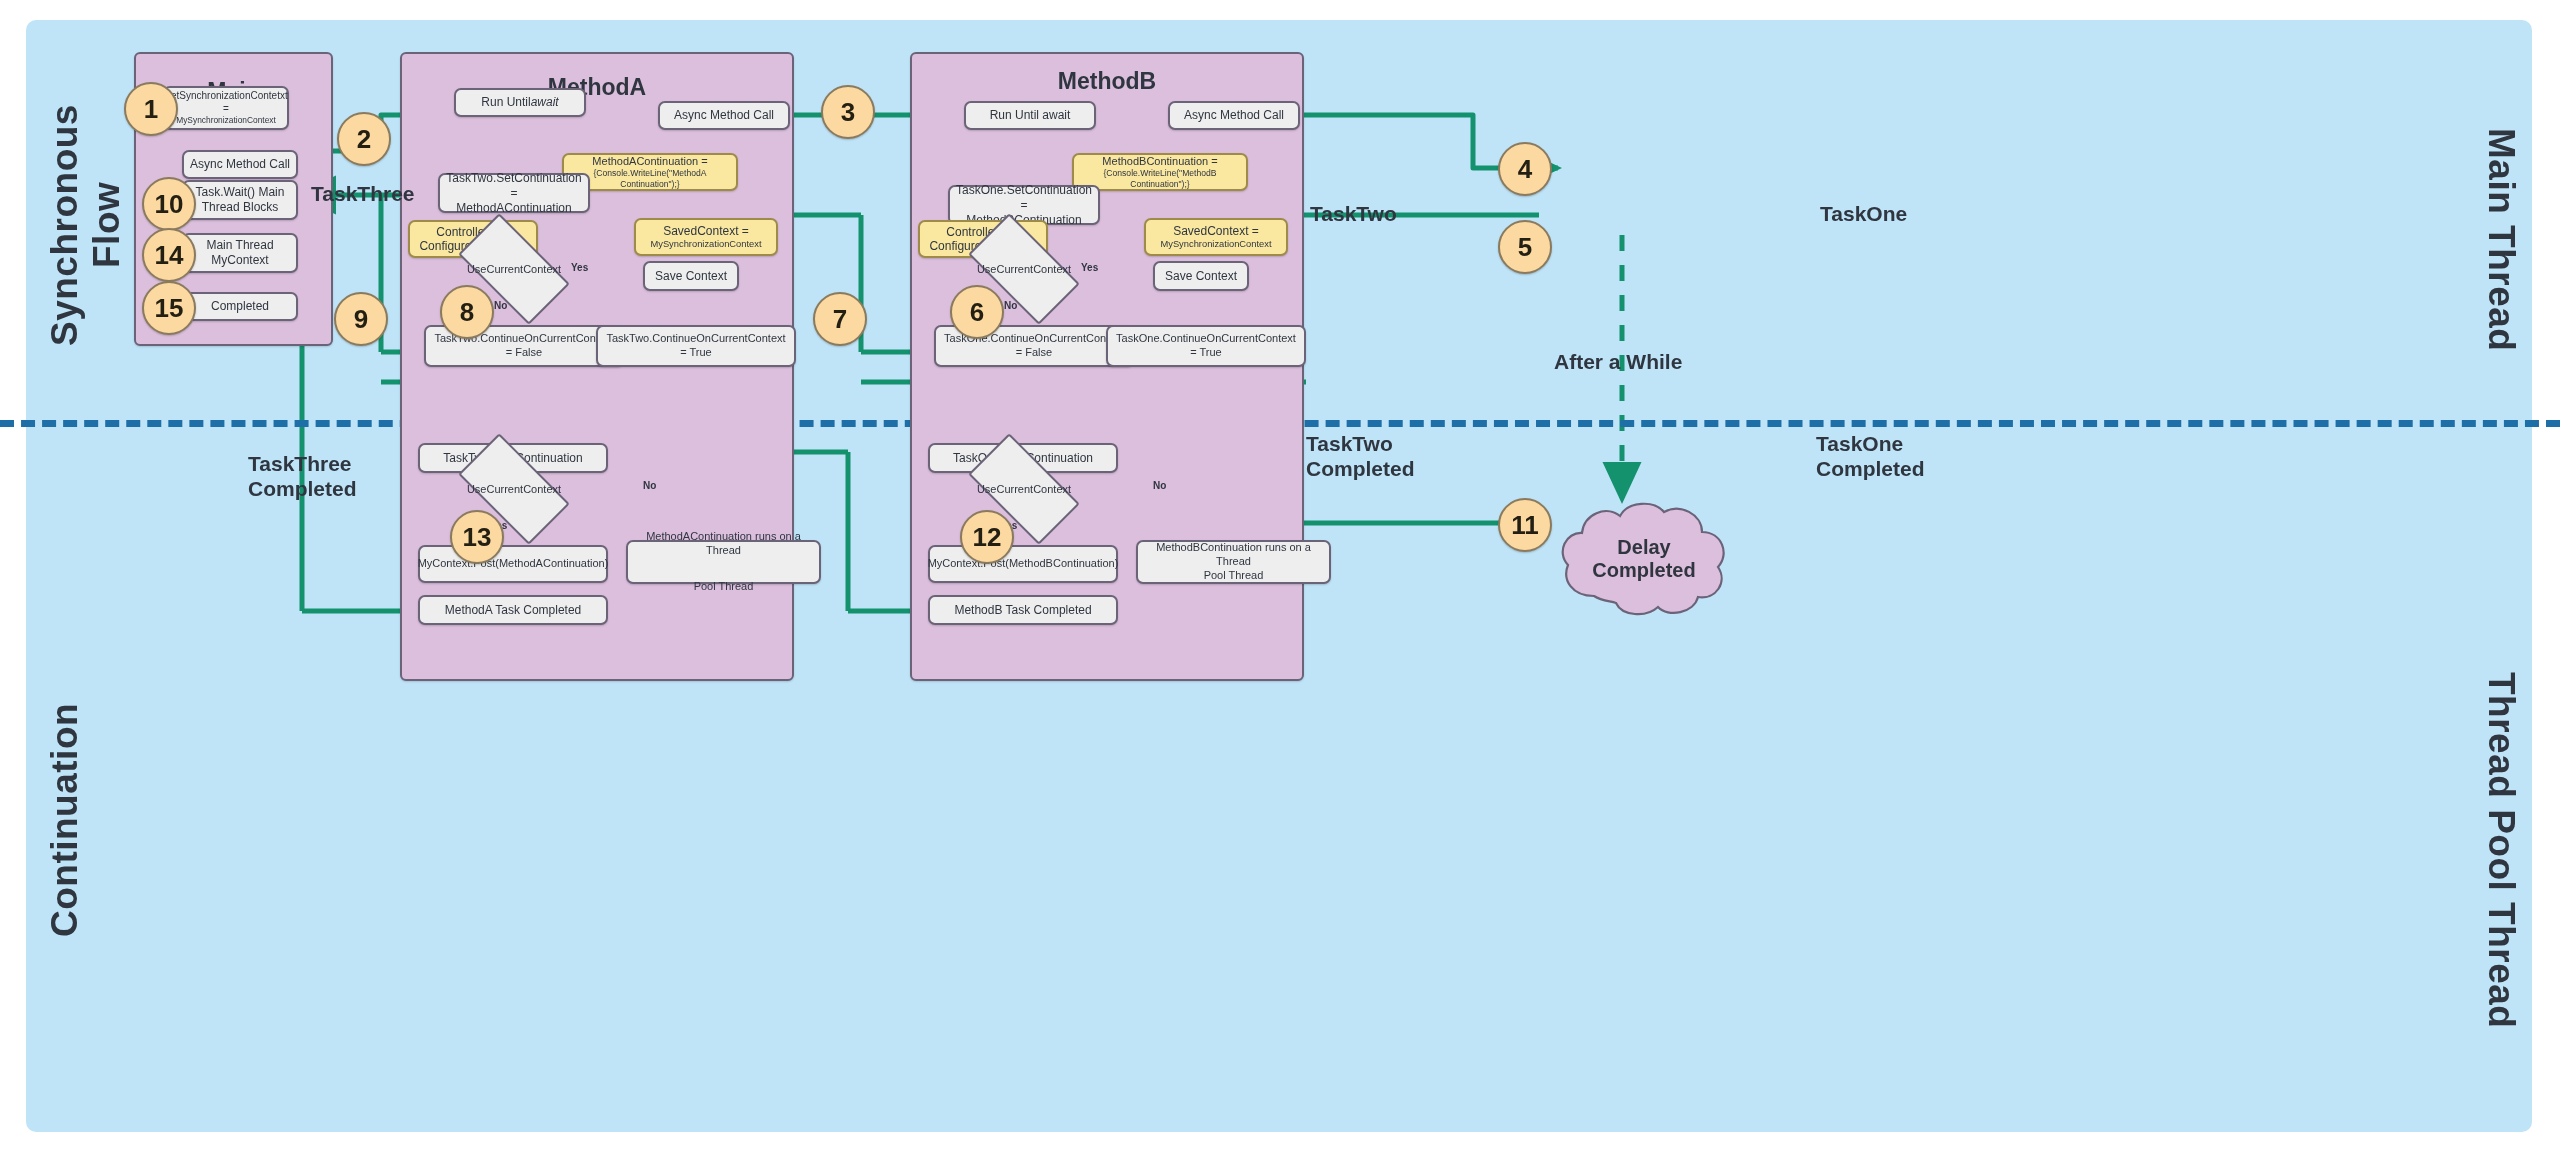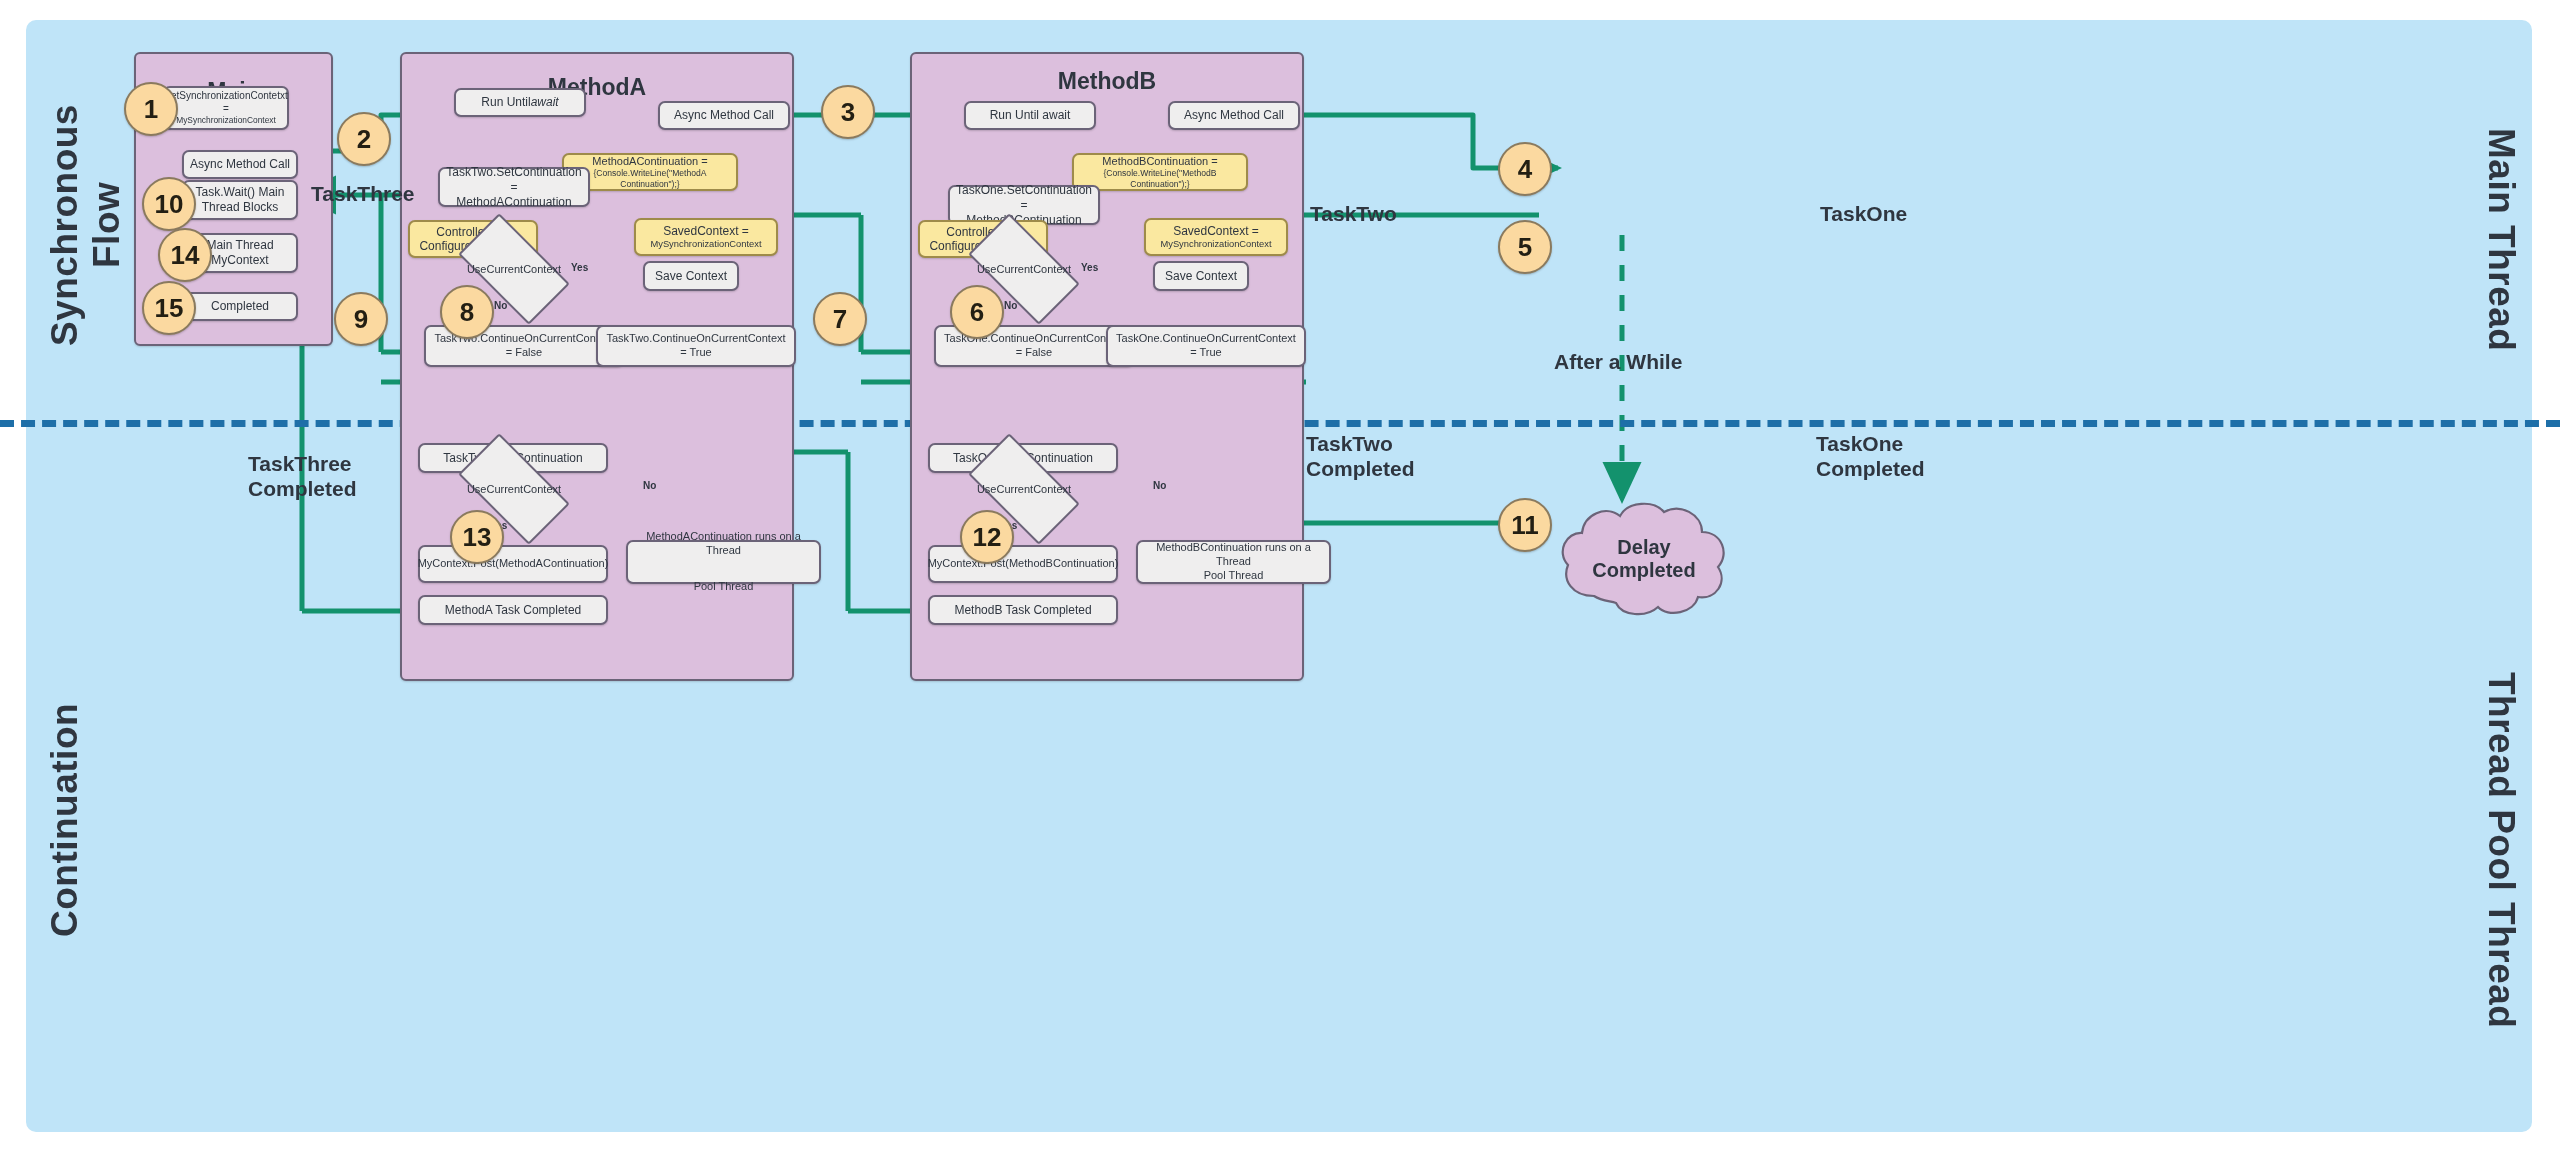--- a/index.html
+++ b/index.html
@@ -190,21 +190,21 @@
     <div class="node" style="left:428px;top:68px;width:132px;height:29px;font-size:12px;">
       <span>Run Until </span>
         <span class="ital">await</span>
     </div>
     <div class="node" style="left:632px;top:81px;width:132px;height:29px;font-size:12px;">Async Method Call</div>
 
     <div class="note" style="left:536px;top:133px;width:176px;height:38px;font-size:11px;">
       <span>MethodAContinuation =</span>
       <span class="sub">{Console.WriteLine("MethodA Continuation");}</span>
     </div>
-    <div class="node" style="left:412px;top:147px;width:152px;height:40px;font-size:12px;flex-direction:column;">
+    <div class="node" style="left:412px;top:153px;width:152px;height:40px;font-size:12px;flex-direction:column;">
       <span>TaskTwo.SetContinuation =</span>
       <span>MethodAContinuation</span>
     </div>
     <div class="note" style="left:382px;top:200px;width:130px;height:38px;font-size:12px;">
       <span>Controlled via</span>
       <span>ConfigureAwait(T/F)</span>
     </div>
     <div class="diamond" style="left:438px;top:220px;width:100px;height:58px;">
       <div class="dshape"></div>
       <div class="dtext" style="font-size:11px;">UseCurrentContext</div>
@@ -333,17 +333,17 @@
     <div class="badge" style="left:1472px;top:122px;width:50px;height:50px;font-size:26px;">4</div>
     <div class="badge" style="left:1472px;top:200px;width:50px;height:50px;font-size:26px;">5</div>
     <div class="badge" style="left:924px;top:265px;width:50px;height:50px;font-size:26px;">6</div>
     <div class="badge" style="left:787px;top:272px;width:50px;height:50px;font-size:26px;">7</div>
     <div class="badge" style="left:414px;top:265px;width:50px;height:50px;font-size:26px;">8</div>
     <div class="badge" style="left:308px;top:272px;width:50px;height:50px;font-size:26px;">9</div>
     <div class="badge" style="left:116px;top:157px;width:50px;height:50px;font-size:26px;">10</div>
     <div class="badge" style="left:1472px;top:478px;width:50px;height:50px;font-size:26px;">11</div>
     <div class="badge" style="left:934px;top:490px;width:50px;height:50px;font-size:26px;">12</div>
     <div class="badge" style="left:424px;top:490px;width:50px;height:50px;font-size:26px;">13</div>
-    <div class="badge" style="left:132px;top:208px;width:50px;height:50px;font-size:26px;">14</div>
+    <div class="badge" style="left:116px;top:208px;width:50px;height:50px;font-size:26px;">14</div>
     <div class="badge" style="left:116px;top:261px;width:50px;height:50px;font-size:26px;">15</div>
 
   </div>
 </div>
 
 </body></html>

